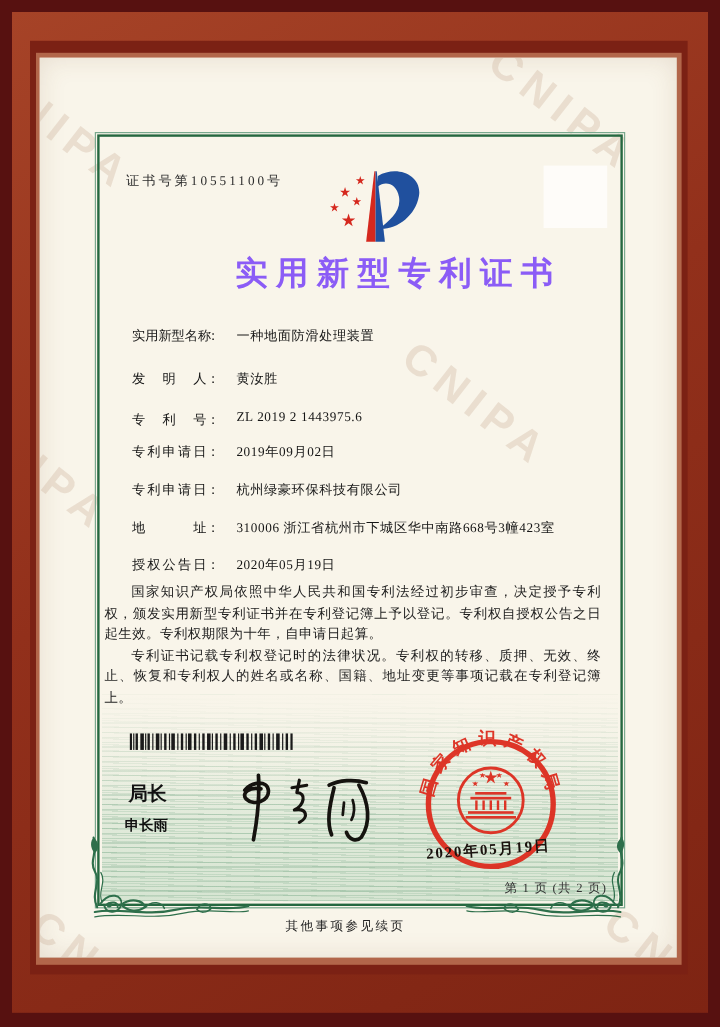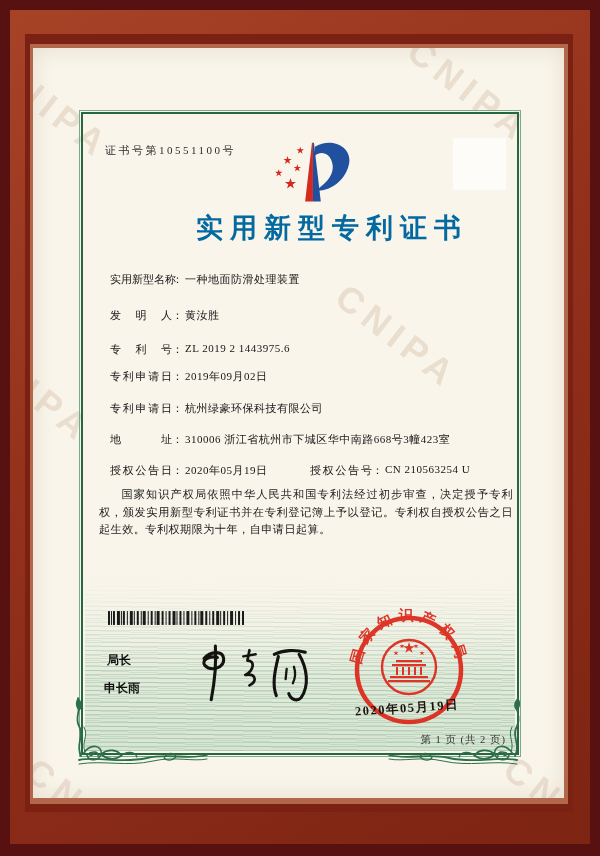--- a/index.html
+++ b/index.html
@@ -31,33 +31,33 @@
   .band::after{content:"";position:absolute;inset:0;
         background:linear-gradient(to top,rgba(249,245,234,0) 45%,#f9f5ea 100%);}
   .flourish{position:absolute;width:140px;height:78px;}
   .flourish.left{left:36px;top:642px;}
   .flourish.right{left:354px;top:642px;transform:scaleX(-1);}
   
   .certno{position:absolute;left:72px;top:95px;font-size:11px;letter-spacing:2.5px;color:#2c2c2c;}
   .logo{position:absolute;left:234px;top:92px;}
   .qrbox{position:absolute;left:420px;top:90px;width:53px;height:52px;background:rgba(255,255,255,.72);}
   .title{position:absolute;left:46px;top:162px;width:506px;text-align:center;
-         font-size:27px;font-weight:bold;letter-spacing:7px;color:#0369a1;}
+         font-size:27px;font-weight:bold;letter-spacing:7px;color:#8b5cf6;}
   .fields{position:absolute;left:77px;top:0;width:410px;font-size:11px;color:#161616;}
   .frow{position:absolute;left:0;white-space:nowrap;}
   .flabel{display:inline-block;width:62px;text-align:justify;text-align-last:justify;vertical-align:top;}
   .fcolon{display:inline-block;vertical-align:top;}
-  .fvalue{display:inline-block;margin-left:2px;letter-spacing:.5px;vertical-align:top;}
+  .fvalue{display:inline-block;margin-left:14px;letter-spacing:.5px;vertical-align:top;}
   .pair2{position:absolute;left:200px;top:0;white-space:nowrap;}
-  .paras{position:absolute;left:66px;top:438px;width:414px;font-size:11.2px;
+  .paras{position:absolute;left:54px;top:438px;width:414px;font-size:11.2px;
          line-height:17.6px;color:#1d1d1d;letter-spacing:.4px;}
   .paras p{margin:0;text-indent:2em;text-align:justify;}
   .barcode{position:absolute;left:75px;top:563px;}
   .role{position:absolute;left:74px;top:604px;font-family:"Liberation Sans","DejaVu Sans",sans-serif;
-        font-weight:600;font-size:12px;color:#111;}
+        font-weight:600;font-size:16px;color:#111;}
   .rname{position:absolute;left:71px;top:632px;font-family:Liberation Serif, serif;
         font-weight:600;font-size:12px;color:#111;}
   .sig{position:absolute;left:150px;top:596px;}
   .seal{position:absolute;left:311px;top:557px;opacity:.95;}
   .sealdate{position:absolute;left:322px;top:652px;font-size:12.5px;font-weight:bold;color:#1a120e;
             letter-spacing:1.5px;transform:rotate(-4deg);white-space:nowrap;}
   .pageinfo{position:absolute;left:46px;top:685px;width:442px;text-align:right;
             font-size:10.5px;color:#333;transform:translateX(-15px);letter-spacing:1px;}
   .footnote{position:absolute;left:46px;top:717px;width:442px;text-align:center;
             font-size:10.5px;color:#222;transform:translateX(-12px);letter-spacing:2px;}
@@ -148,28 +148,26 @@
         <span class="flabel">专利申请日</span><span class="fcolon">：</span><span class="fvalue">2019年09月02日</span>
       </div>
       <div class="frow" style="top:353px">
         <span class="flabel">专利申请日</span><span class="fcolon">：</span><span class="fvalue">杭州绿豪环保科技有限公司</span>
       </div>
       <div class="frow" style="top:384px">
         <span class="flabel">地址</span><span class="fcolon">：</span><span class="fvalue">310006 浙江省杭州市下城区华中南路668号3幢423室</span>
       </div>
       <div class="frow" style="top:415px;width:410px">
         <span class="flabel">授权公告日</span><span class="fcolon">：</span><span class="fvalue">2020年05月19日</span>
-        <span class="pair2">
-          <span class="flabel">授权公告号</span><span class="fcolon">：</span><span class="fvalue">CN 210563254 U</span>
-        </span>
       </div>
     </div>
 
     <div class="paras">
       <p>国家知识产权局依照中华人民共和国专利法经过初步审查，决定授予专利权，颁发实用新型专利证书并在专利登记簿上予以登记。专利权自授权公告之日起生效。专利权期限为十年，自申请日起算。</p>
+      <p>专利证书记载专利权登记时的法律状况。专利权的转移、质押、无效、终止、恢复和专利权人的姓名或名称、国籍、地址变更等事项记载在专利登记簿上。</p>
     </div>
 
     <svg class="barcode" width="136" height="14" viewBox="0 0 137 14" fill="#1a1a1a">
       <rect x="0" width="2" height="14"></rect>
         <rect x="3" width="1" height="14"></rect>
         <rect x="5" width="2" height="14"></rect>
         <rect x="9" width="3" height="14"></rect>
         <rect x="13" width="1" height="14"></rect>
         <rect x="15" width="2" height="14"></rect>
         <rect x="19" width="1" height="14"></rect>
@@ -246,14 +244,15 @@
         <rect x="46" y="71" width="38" height="2.2"></rect>
         <rect x="44" y="75" width="42" height="2.2"></rect>
       </g>
       <text font-size="14.5" font-weight="bold" fill="#dd2c1e" letter-spacing="6" font-family="Liberation Serif, DejaVu Serif, serif">
         <textPath href="#sealArc" startOffset="50%" text-anchor="middle">国家知识产权局</textPath>
       </text>
     </svg>
     <div class="sealdate">2020年05月19日</div>
 
     <div class="pageinfo">第 1 页 (共 2 页)</div>
+    <div class="footnote">其他事项参见续页</div>
   </div>
 </div>
 
 </body></html>

